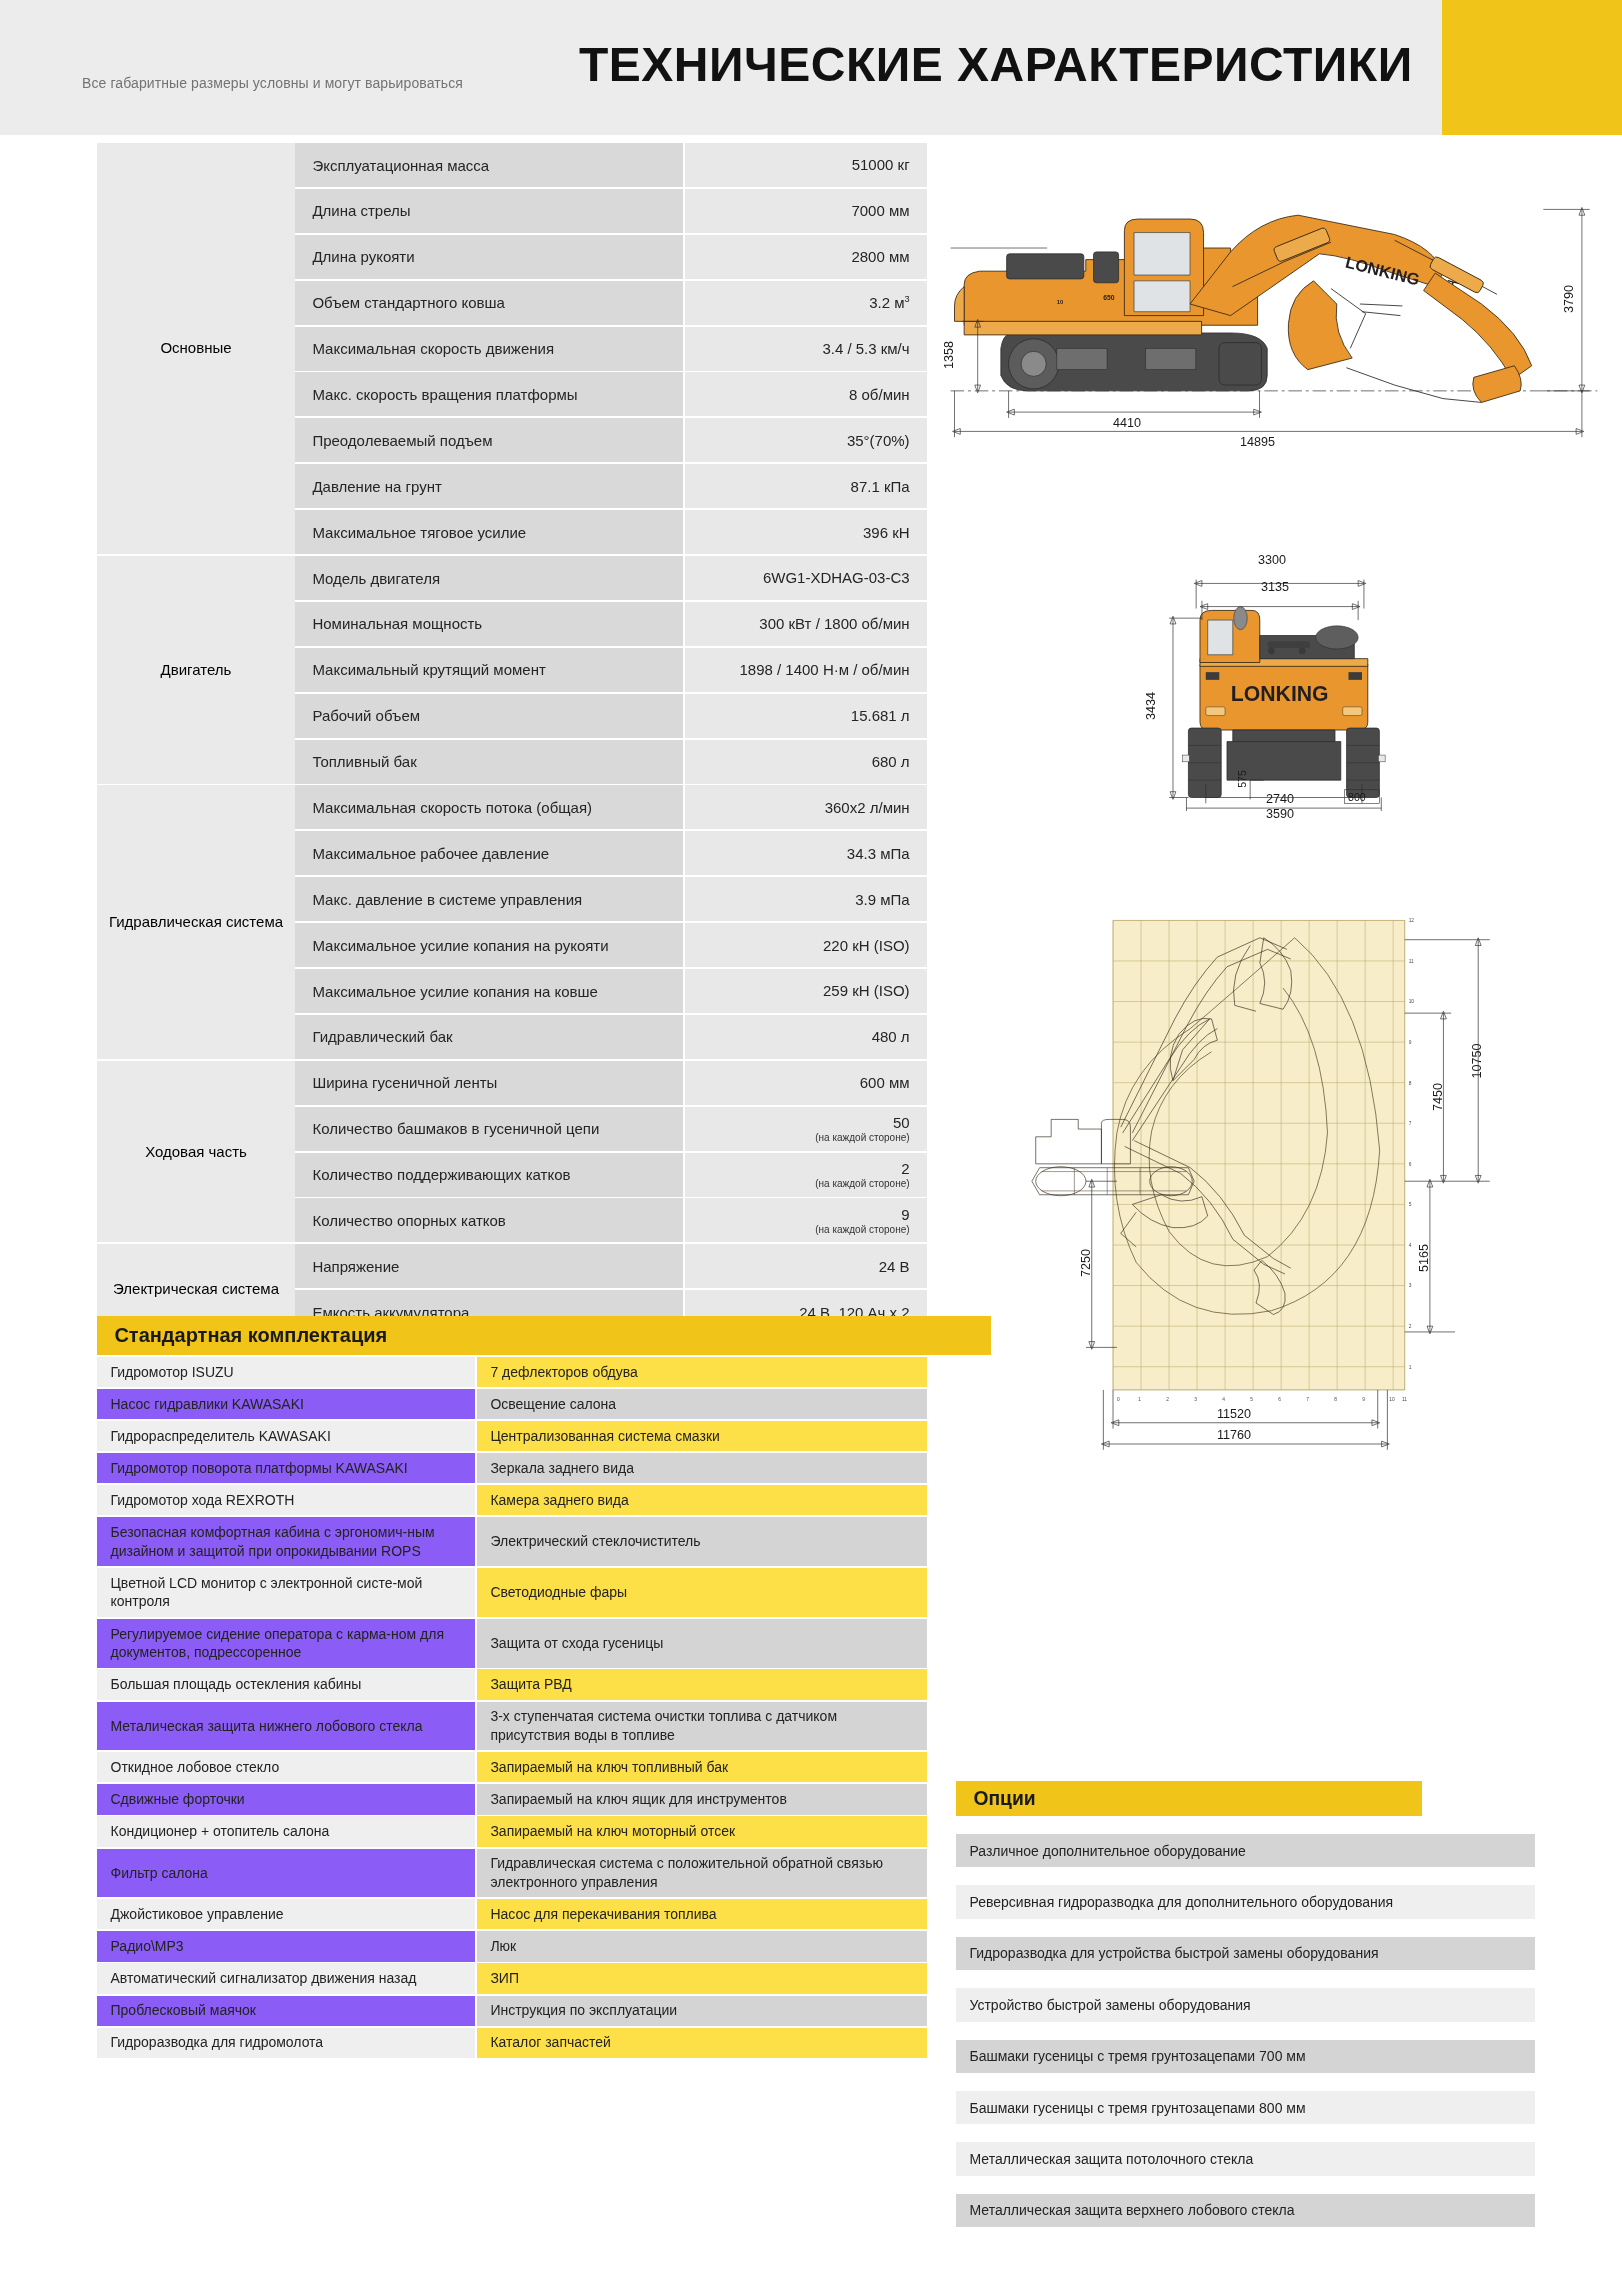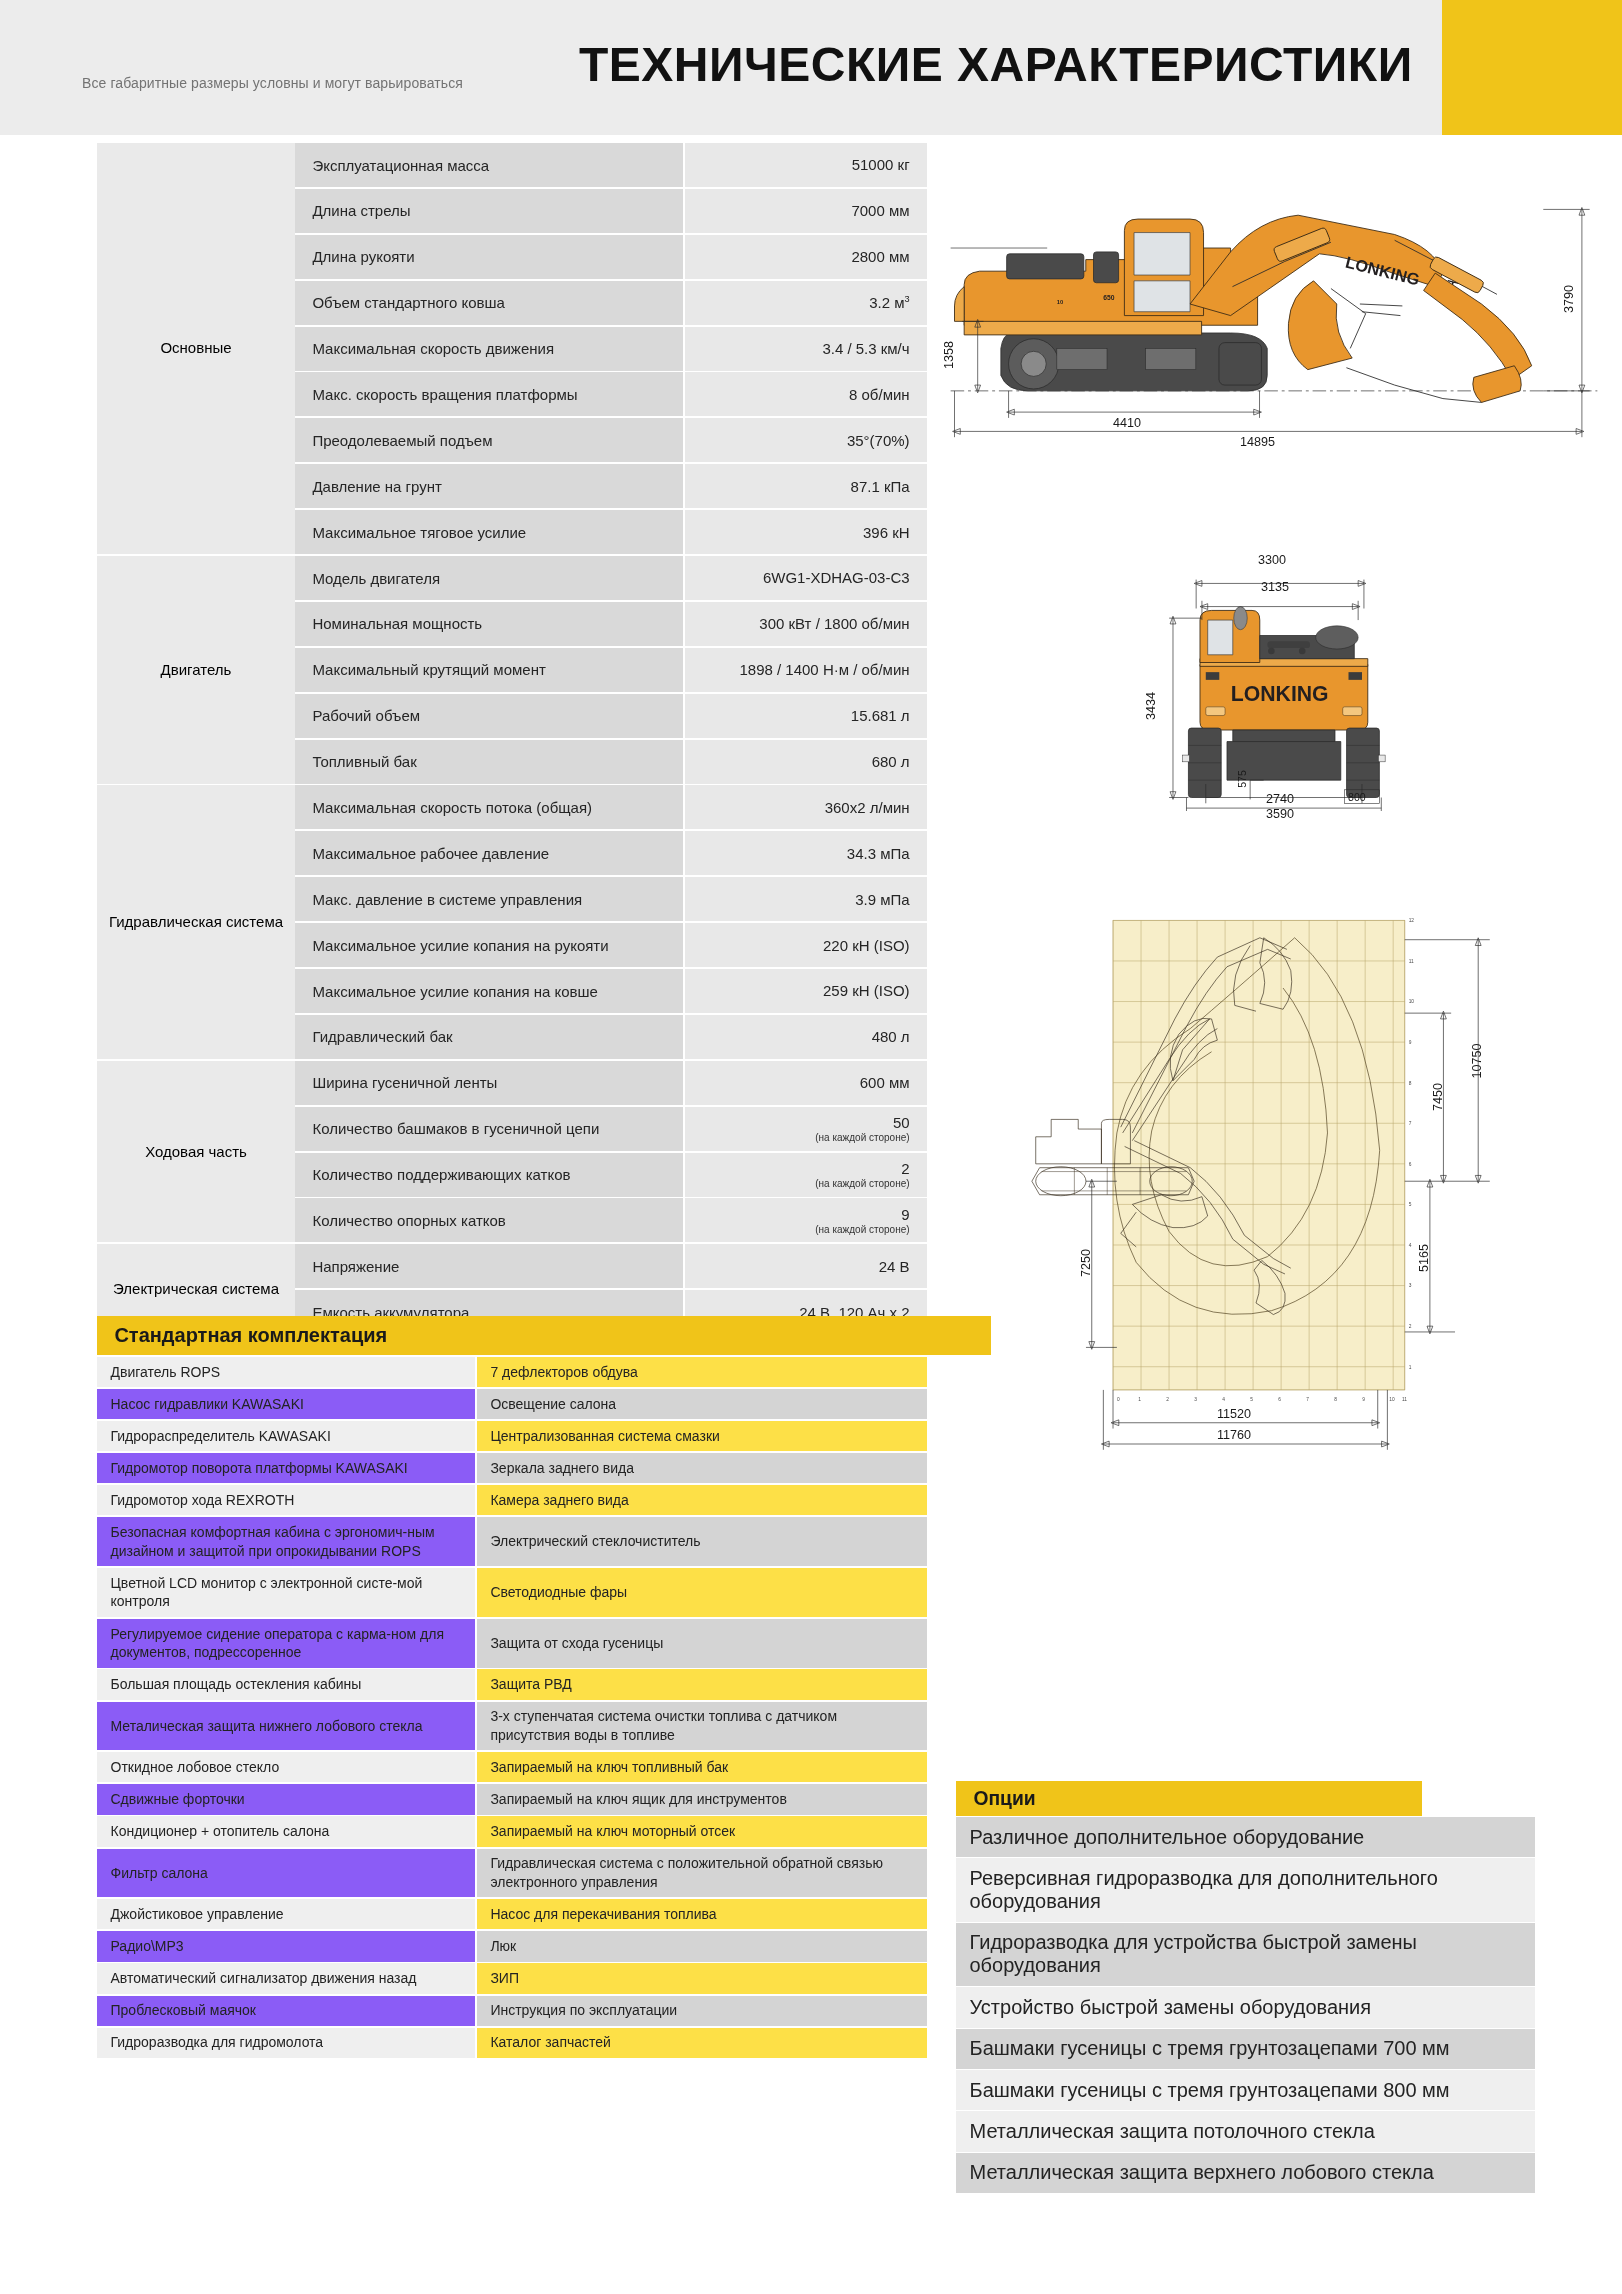--- a/index.html
+++ b/index.html
@@ -90,23 +90,23 @@
   .std-right { flex: 1 1 auto; }
   .bg-a { background: #efefef; }
   .bg-b { background: #8b5cf6; }
   .bg-c { background: #fde047; }
   .bg-d { background: #d4d4d4; }
 
   
   .opt-block { position: absolute; left: 956px; top: 1781px; width: 579px; }
   .opt-bar { width: 466px; height: 35px; font-size: 19.3px; }
   .opt-row {
-    margin-top: 1px;
+    margin-top: 18px;
     padding: 8.7px 9.7px 8.7px 13.5px;
-    font-size: 20px; color: #232323;
+    font-size: 14px; color: #232323;
   }
 
   
   .diagram { position: absolute; }
   .dim-label {
     position: absolute;
     font-size: 12.6px; color: #1a1a1a;
     font-family: "Liberation Sans", sans-serif;
     white-space: nowrap;
   }
@@ -320,21 +320,21 @@
             </div>
           </div>
         </div>
       </div>
     </div>
 
   <div class="std-block">
     <div class="sec-bar std-bar">Стандартная комплектация</div>
     <div class="std-grid" id="std-grid">
         <div class="std-row">
-          <div class="std-cell std-left bg-a">Двигатель ROPS</div>
+          <div class="std-cell std-left bg-a">Гидромотор ISUZU</div>
           <div class="std-cell std-right bg-c">7 дефлекторов обдува</div>
         </div>
         <div class="std-row">
           <div class="std-cell std-left bg-b">Насос гидравлики KAWASAKI</div>
           <div class="std-cell std-right bg-d">Освещение салона</div>
         </div>
         <div class="std-row">
           <div class="std-cell std-left bg-a">Гидрораспределитель  KAWASAKI</div>
           <div class="std-cell std-right bg-c">Централизованная система смазки</div>
         </div>

